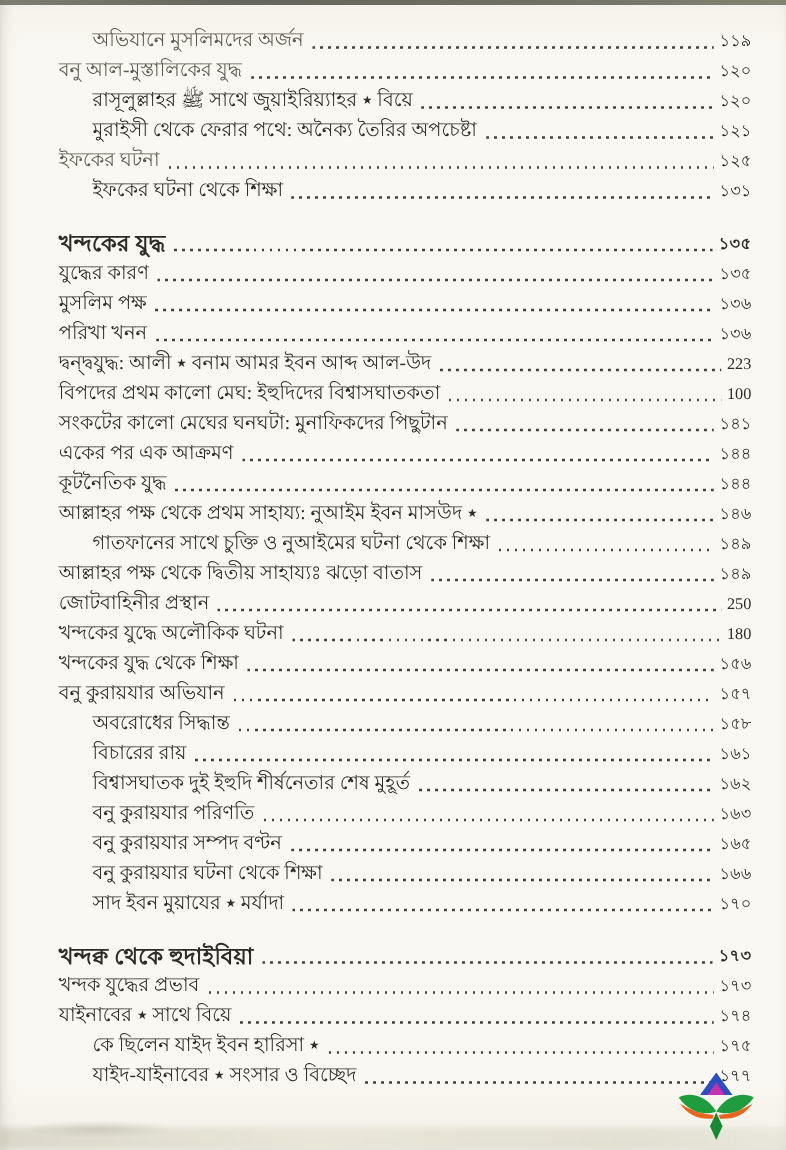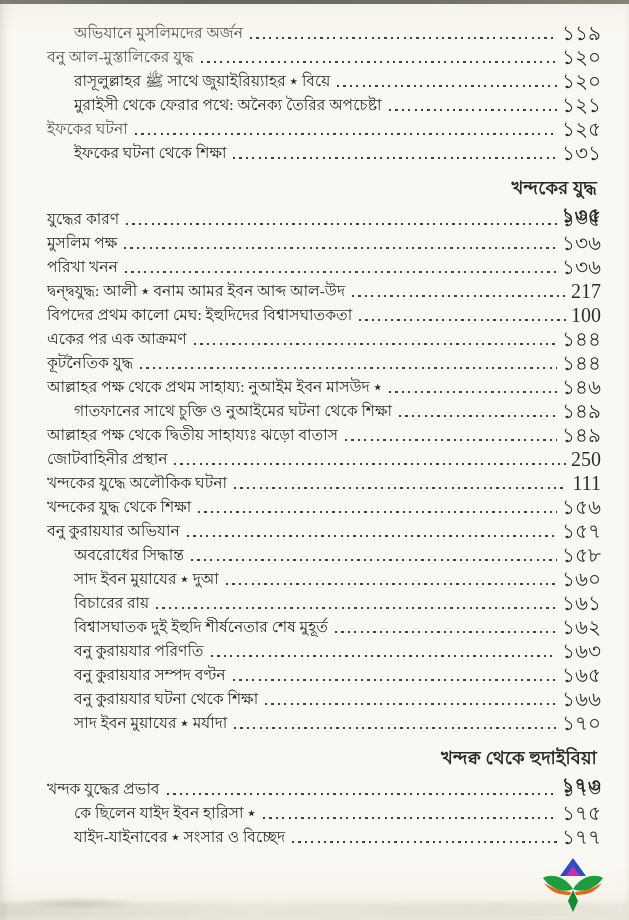--- a/index.html
+++ b/index.html
@@ -31,29 +31,29 @@
   .toc{
     position:absolute;top:20px;left:47px;right:28px;
     color:#2e2c28;
   }
   .row{
     display:flex;align-items:flex-end;height:24px;
     font-size:15.5px;line-height:22px;white-space:nowrap;
   }
   .row.indent{padding-left:27px;}
   .row.gap{margin-top:13px;}
-  .row.header{height:29px;font-size:18px;font-weight:bold;letter-spacing:.2px;flex-direction:column;}
+  .row.header{height:29px;font-size:18px;font-weight:bold;letter-spacing:.2px;}
   .row.faded .label{color:#5a584f;}
   .label{flex:0 0 auto;padding-right:4px;}
   .dots{
     flex:1 1 auto;height:3px;margin:0 3px 5px 3px;
     background-image:repeating-linear-gradient(to right,#45433d 0 2.2px,transparent 2.2px 6.4px);
     background-position:left bottom;background-size:100% 2.4px;background-repeat:no-repeat;
   }
-  .pageno{flex:0 0 auto;padding-left:2px;font-size:20px;}
+  .pageno{flex:0 0 auto;padding-left:2px;font-size:13px;}
   .logo{position:absolute;right:24px;bottom:6px;width:64px;height:58px;z-index:5;}
 </style>
 </head>
 <body>
 
 <div class="page">
   <div class="scan-edge-top"></div>
 
   <div class="toc" id="toc">
       <div class="row indent faded">
@@ -102,28 +102,33 @@
         <span class="pageno">১৩৬</span>
       </div>
       <div class="row">
         <span class="label">পরিখা খনন</span>
         <span class="dots"></span>
         <span class="pageno">১৩৬</span>
       </div>
       <div class="row">
         <span class="label">দ্বন্দ্বযুদ্ধ: আলী ٭ বনাম আমর ইবন আব্দ আল-উদ</span>
         <span class="dots"></span>
-        <span class="pageno">217</span>
+        <span class="pageno">223</span>
       </div>
       <div class="row">
         <span class="label">বিপদের প্রথম কালো মেঘ: ইহুদিদের বিশ্বাসঘাতকতা</span>
         <span class="dots"></span>
         <span class="pageno">100</span>
       </div>
       <div class="row">
+        <span class="label">সংকটের কালো মেঘের ঘনঘটা: মুনাফিকদের পিছুটান</span>
+        <span class="dots"></span>
+        <span class="pageno">১৪১</span>
+      </div>
+      <div class="row">
         <span class="label">একের পর এক আক্রমণ</span>
         <span class="dots"></span>
         <span class="pageno">১৪৪</span>
       </div>
       <div class="row">
         <span class="label">কূটনৈতিক যুদ্ধ</span>
         <span class="dots"></span>
         <span class="pageno">১৪৪</span>
       </div>
       <div class="row">
@@ -142,41 +147,36 @@
         <span class="pageno">১৪৯</span>
       </div>
       <div class="row">
         <span class="label">জোটবাহিনীর প্রস্থান</span>
         <span class="dots"></span>
         <span class="pageno">250</span>
       </div>
       <div class="row">
         <span class="label">খন্দকের যুদ্ধে অলৌকিক ঘটনা</span>
         <span class="dots"></span>
-        <span class="pageno">111</span>
+        <span class="pageno">180</span>
       </div>
       <div class="row">
         <span class="label">খন্দকের যুদ্ধ থেকে শিক্ষা</span>
         <span class="dots"></span>
         <span class="pageno">১৫৬</span>
       </div>
       <div class="row">
         <span class="label">বনু কুরায়যার অভিযান</span>
         <span class="dots"></span>
         <span class="pageno">১৫৭</span>
       </div>
       <div class="row indent">
         <span class="label">অবরোধের সিদ্ধান্ত</span>
         <span class="dots"></span>
         <span class="pageno">১৫৮</span>
-      </div>
-      <div class="row indent">
-        <span class="label">সাদ ইবন মুয়াযের ٭ দুআ</span>
-        <span class="dots"></span>
-        <span class="pageno">১৬০</span>
       </div>
       <div class="row indent">
         <span class="label">বিচারের রায়</span>
         <span class="dots"></span>
         <span class="pageno">১৬১</span>
       </div>
       <div class="row indent">
         <span class="label">বিশ্বাসঘাতক দুই ইহুদি শীর্ষনেতার শেষ মুহূর্ত</span>
         <span class="dots"></span>
         <span class="pageno">১৬২</span>
@@ -203,20 +203,25 @@
       </div>
       <div class="row header gap">
         <span class="label">খন্দক্ব থেকে হুদাইবিয়া</span>
         <span class="dots"></span>
         <span class="pageno">১৭৩</span>
       </div>
       <div class="row">
         <span class="label">খন্দক যুদ্ধের প্রভাব</span>
         <span class="dots"></span>
         <span class="pageno">১৭৩</span>
+      </div>
+      <div class="row">
+        <span class="label">যাইনাবের ٭ সাথে বিয়ে</span>
+        <span class="dots"></span>
+        <span class="pageno">১৭৪</span>
       </div>
       <div class="row indent">
         <span class="label">কে ছিলেন যাইদ ইবন হারিসা ٭</span>
         <span class="dots"></span>
         <span class="pageno">১৭৫</span>
       </div>
       <div class="row indent">
         <span class="label">যাইদ-যাইনাবের ٭ সংসার ও বিচ্ছেদ</span>
         <span class="dots"></span>
         <span class="pageno">১৭৭</span>

